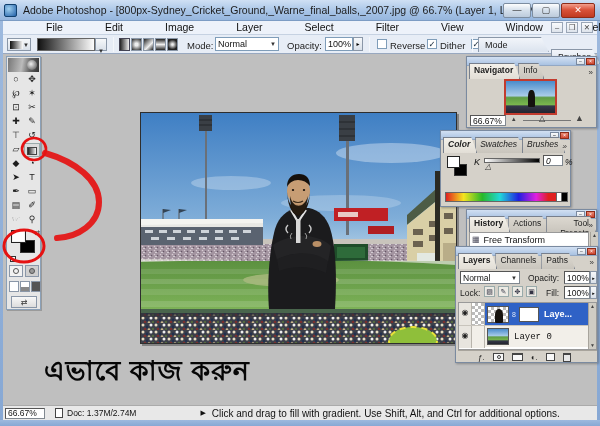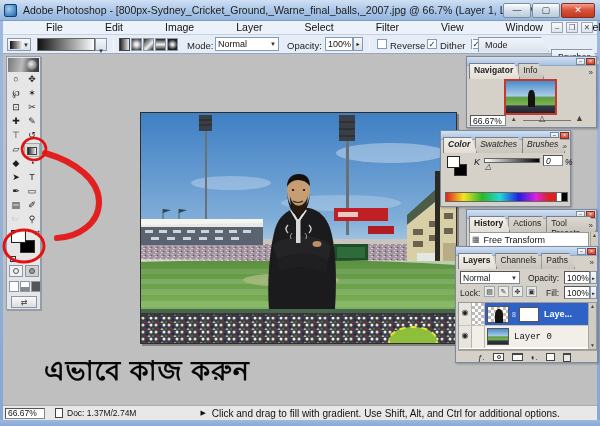--- a/index.html
+++ b/index.html
@@ -50,21 +50,21 @@
   
   #canvas-wrap{left:140px;top:112px;width:317px;height:232px;border:1px solid #2e2e2e;box-shadow:2px 2px 0 rgba(70,70,70,.5);background:#fff;}
 
   
   .palette{background:#d5d1c9;border:1px solid #7a8aa0;box-shadow:1px 1px 2px rgba(60,60,60,.4);}
   .pal-head{position:absolute;left:0;top:0;right:0;height:9px;background:linear-gradient(#d2e0f2,#a9c2e2);border-bottom:1px solid #93a8c4;}
   .pal-headbtns{position:absolute;right:1px;top:1px;display:flex;gap:1px;}
   .phb{width:9px;height:7px;border:1px solid #7a8aa0;background:linear-gradient(#fafbfc,#d8dfe8);font-size:5px;line-height:5px;text-align:center;color:#333;}
   .phb.close{background:linear-gradient(#e98873,#cf4530);color:#fff;border-color:#8c2c1a;}
   .pal-tabs{position:absolute;left:2px;top:9px;right:2px;height:13px;display:flex;align-items:flex-end;}
-  .ptab{height:16px;border:1px solid #777f8c;border-bottom:none;background:linear-gradient(#dcd8d0,#c9c5bd);font-size:8.5px;color:#222;padding:1px 6px 0 4px;clip-path:polygon(0 0,calc(100% - 6px) 0,100% 100%,0 100%);margin-right:-2px;}
+  .ptab{height:16px;border:1px solid #777f8c;border-bottom:none;background:linear-gradient(#dcd8d0,#c9c5bd);font-size:8.5px;color:#222;padding:1px 6px 0 4px;clip-path:polygon(0 0,calc(100% - 6px) 0,100% 100%,0 100%);margin-right:-2px;text-align:right;}
   .ptab.active{background:linear-gradient(#f4f1ea,#e2deD6);font-weight:bold;z-index:2;}
   .pal-menu{position:absolute;right:3px;top:11px;font-size:8px;color:#333;}
   .thumb-scene{background:linear-gradient(#4a8ccc 0%,#a9cce8 46%,#5f9c45 52%,#7ab64e 74%,#35384a 78%,#23252e 100%);}
   .thumb-man{position:absolute;left:45%;top:28%;width:14%;height:52%;background:#15120f;border-radius:40% 40% 10% 10%;}
   .inset-box{background:#fff;border:1px solid #808890;border-top-color:#555;border-left-color:#555;font-size:8.5px;color:#111;padding:0 2px;display:flex;align-items:center;}
   .spectrum{background:linear-gradient(90deg,#e02020 0%,#f5e520 16%,#28b828 33%,#20d8d8 49%,#2020e0 66%,#e020e0 82%,#e02020 93%);border:1px solid #666;}
   .eyecell{width:13px;border-right:1px solid #b8b4ac;background:#e8e5df;color:#222;font-size:8px;line-height:20px;text-align:center;}
   .checker{background-image:linear-gradient(45deg,#bbb 25%,transparent 25%,transparent 75%,#bbb 75%),linear-gradient(45deg,#bbb 25%,#fff 25%,#fff 75%,#bbb 75%);background-size:6px 6px;background-position:0 0,3px 3px;background-color:#fff;}
   .lrow{position:absolute;left:0;right:8px;height:22px;display:flex;align-items:center;}
   .lthumb{width:22px;height:17px;border:1px solid #555;margin:0 2px;position:relative;}

